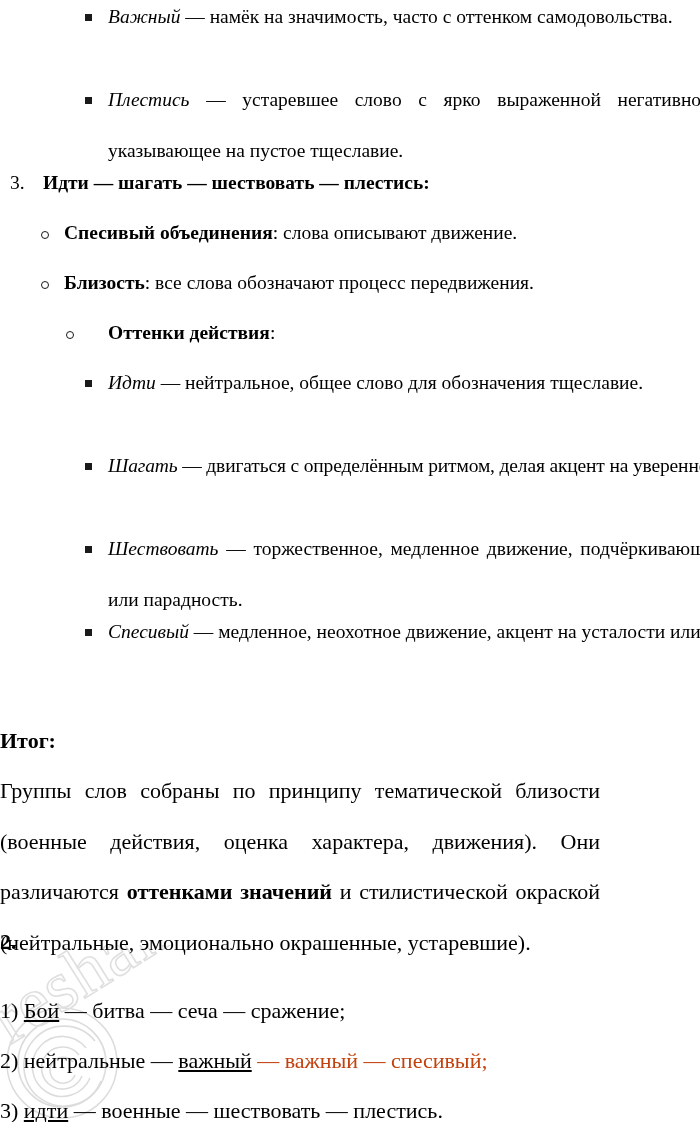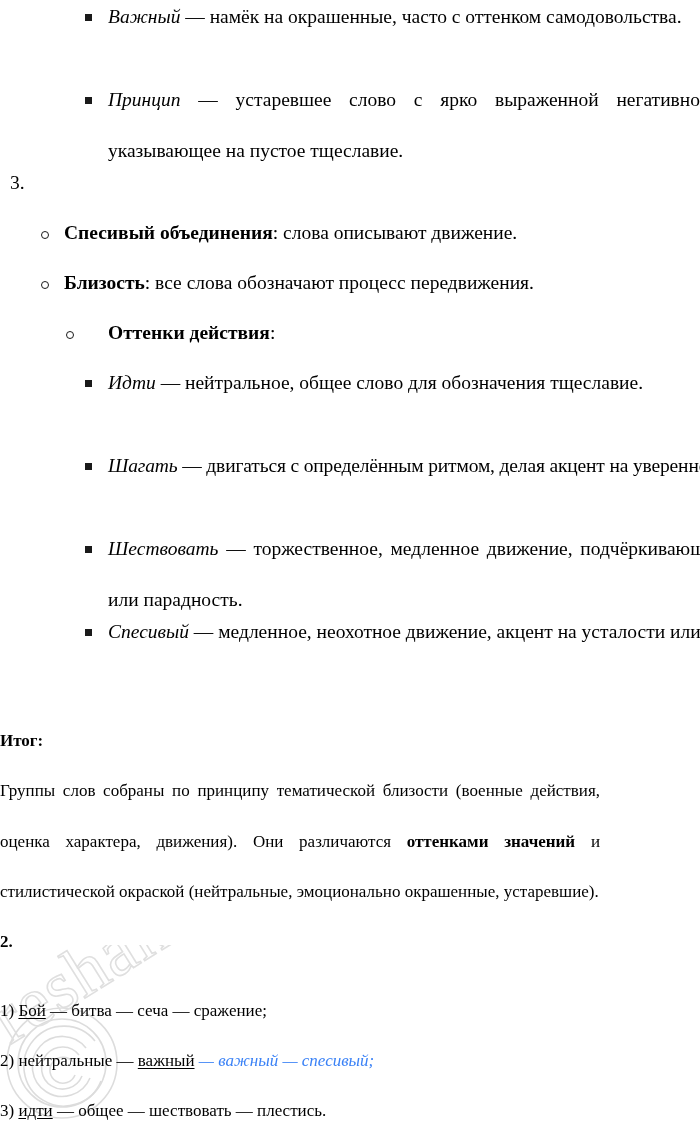--- a/index.html
+++ b/index.html
@@ -93,35 +93,35 @@
   }
   .num-item > .numlabel {
     position: absolute;
     left: 10px;
     top: 0;
     font-size: 19.5px;
   }
 
   
   .para {
-    font-size: 17px;
+    font-size: 22px;
     line-height: 50.5px;
     text-align: justify;
     text-justify: inter-word;
     margin: 0;
     padding: 0 0 0 0;
   }
   .para.left { text-align: left; }
 
   .b { font-weight: bold; }
   .i { font-style: italic; }
   .u { text-decoration: underline; text-underline-offset: 2px; }
 
   
-  .faded { color: #3b82f6; font-style: italic; }
+  .faded { color: #c2410c; }
 
   
   .abs { position: absolute; left: 0; width: 700px; }
 </style>
 </head>
 <body>
 
 <div id="page">
 
   <div class="watermark">
@@ -136,33 +136,34 @@
       </g>
       <text x="10" y="100" transform="rotate(-32 10 100)" font-family="'Liberation Serif', serif" font-size="72" fill="none" stroke="#dadada" stroke-width="1.6" letter-spacing="1">reshak.ru</text>
     </svg>
   </div>
 
   <div class="doc">
 
     <div class="abs sq-item" style="top:-8px;">
       <span class="marker"></span>
       <span class="body">
-        <span class="i">Важный</span><span> — </span><span>намёк на окрашенные, часто с оттенком самодовольства.</span>
+        <span class="i">Важный</span><span> — </span><span>намёк на значимость, часто с оттенком самодовольства.</span>
       </span>
     </div>
 
     <div class="abs sq-item" style="top:75px;">
       <span class="marker"></span>
       <span class="body">
-        <span class="i">Принцип</span><span> — </span><span>устаревшее слово с ярко выраженной негативной окраской, указывающее на пустое тщеславие.</span>
+        <span class="i">Плестись</span><span> — </span><span>устаревшее слово с ярко выраженной негативной окраской, указывающее на пустое тщеславие.</span>
       </span>
     </div>
 
     <div class="abs num-item" style="top:158px;">
       <span class="numlabel">3.</span>
+      <span class="b">Идти — шагать — шествовать — плестись:</span>
     </div>
 
     <div class="abs ci-item" style="top:208px;">
       <span class="marker"></span>
       <span class="b">Спесивый объединения</span><span>: слова описывают движение.</span>
     </div>
 
     <div class="abs ci-item" style="top:258px;">
       <span class="marker"></span>
       <span class="b">Близость</span><span>: все слова обозначают процесс передвижения.</span>
@@ -215,17 +216,17 @@
 
     <div class="abs para left" style="top:986px;">
       <span>1)</span><span> </span><span class="u">Бой</span><span> — битва — сеча — сражение;</span>
     </div>
 
     <div class="abs para left" style="top:1036px;">
       <span>2)</span><span> </span><span>нейтральные — </span><span class="u">важный</span><span class="faded"> — важный — спесивый;</span>
     </div>
 
     <div class="abs para left" style="top:1086px;">
-      <span>3)</span><span> </span><span class="u">идти</span><span> — общее — шествовать — плестись.</span>
+      <span>3)</span><span> </span><span class="u">идти</span><span> — военные — шествовать — плестись.</span>
     </div>
 
   </div>
 </div>
 
 </body></html>

